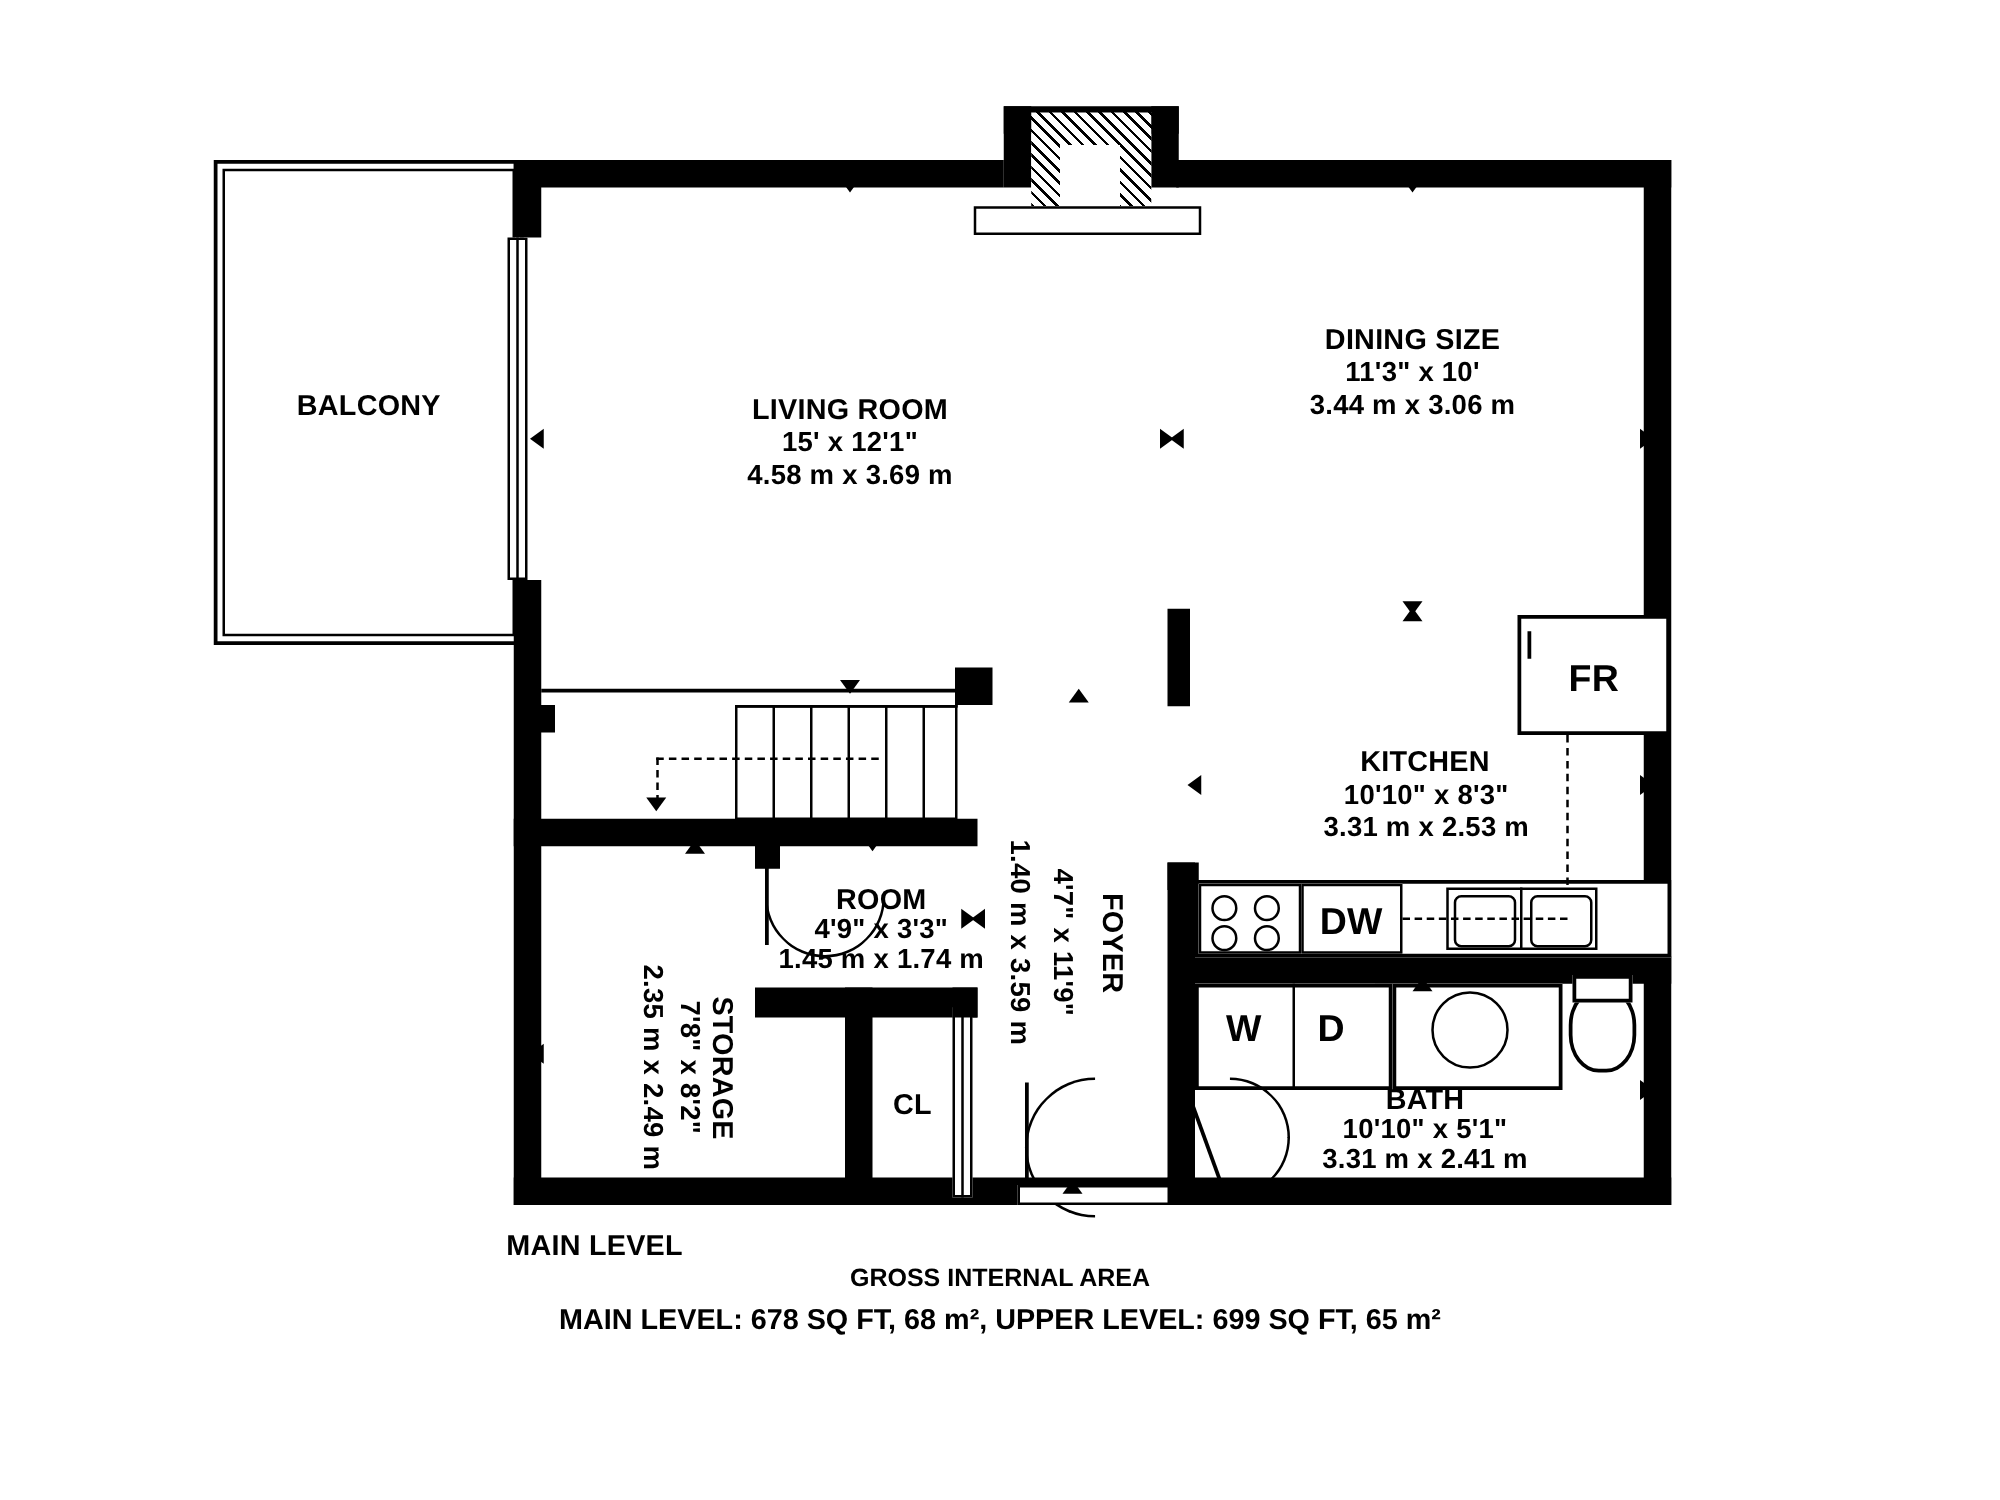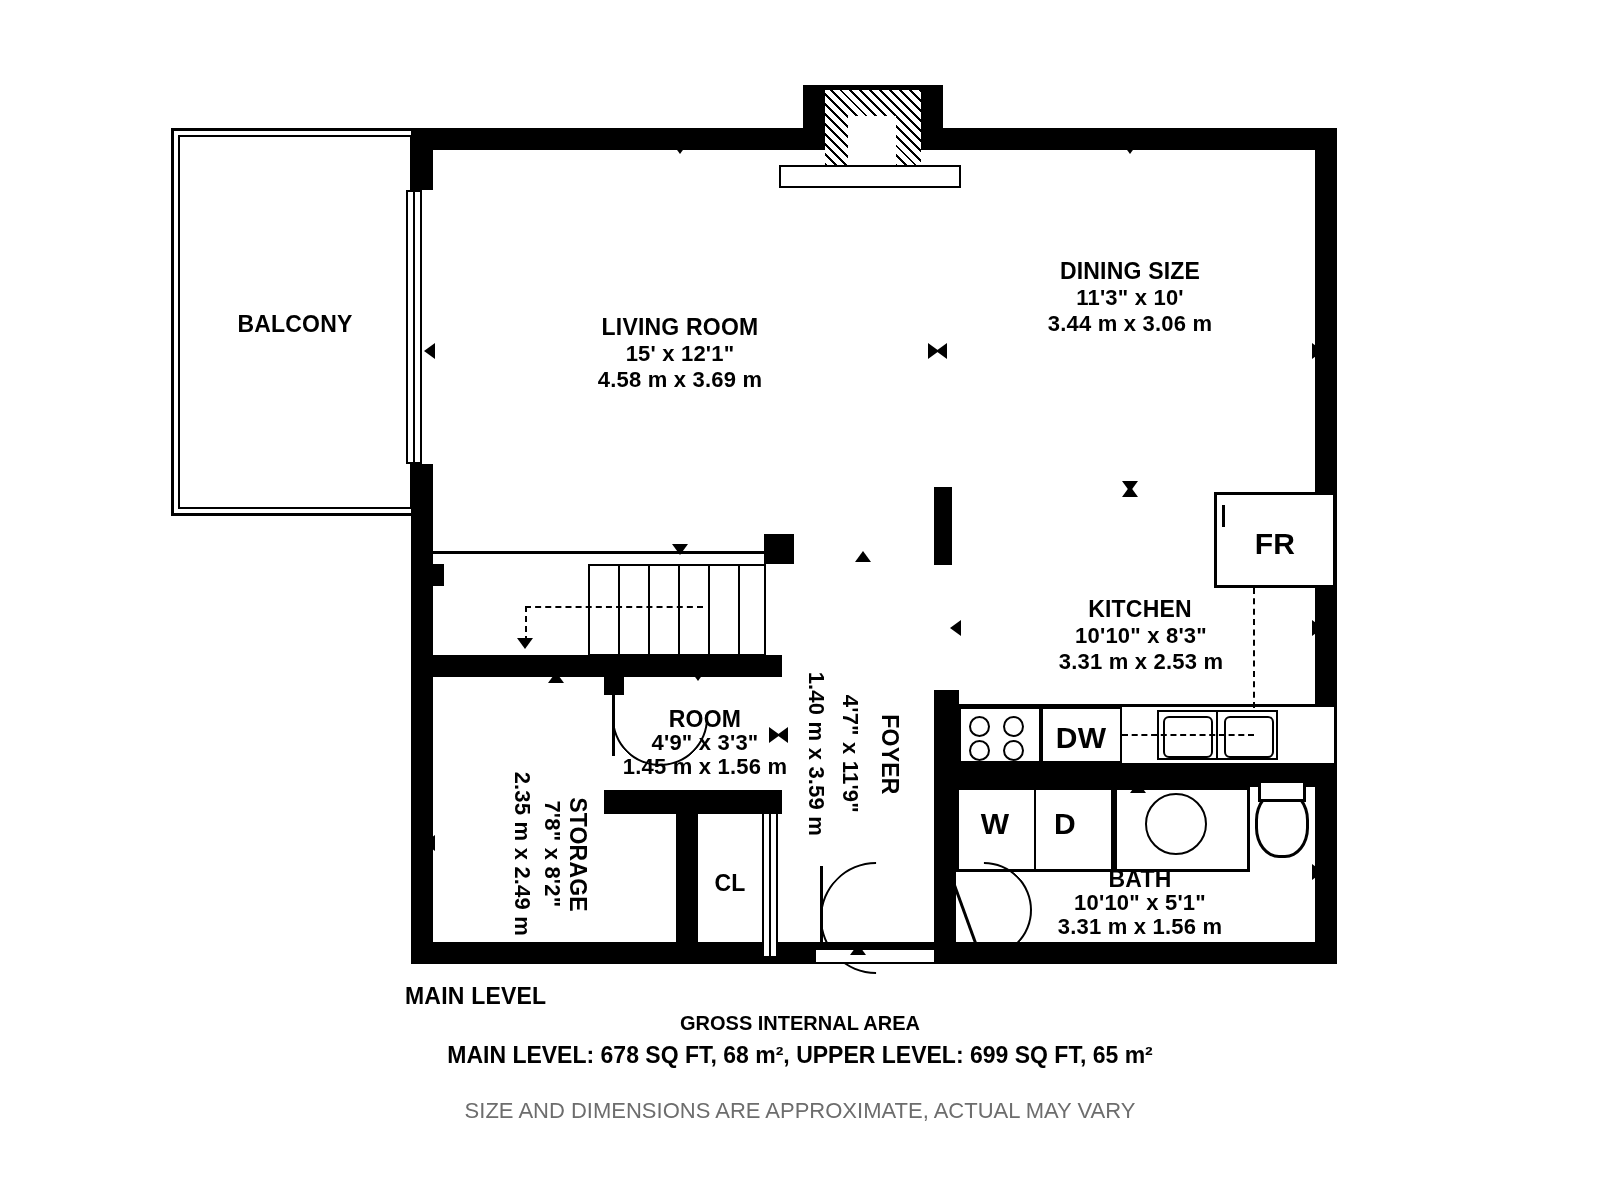--- a/index.html
+++ b/index.html
@@ -277,39 +277,38 @@
   <div class="label rm-name" style="left:1030px; top:257px; width:200px;">DINING SIZE</div>
   <div class="label rm-dims" style="left:1030px; top:284px; width:200px;">11'3" x 10'</div>
   <div class="label rm-dims" style="left:1022px; top:310px; width:216px;">3.44 m x 3.06 m</div>
 
   <div class="label rm-name" style="left:1040px; top:595px; width:200px;">KITCHEN</div>
   <div class="label rm-dims" style="left:1035px; top:622px; width:212px;">10'10" x 8'3"</div>
   <div class="label rm-dims" style="left:1029px; top:648px; width:224px;">3.31 m x 2.53 m</div>
 
   <div class="label rm-name" style="left:610px; top:705px; width:190px;">ROOM</div>
   <div class="label rm-dims" style="left:610px; top:729px; width:190px;">4'9" x 3'3"</div>
-  <div class="label rm-dims" style="left:602px; top:753px; width:206px;">1.45 m x 1.56 m</div>
+  <div class="label rm-dims" style="left:602px; top:753px; width:206px;">1.45 m x 1.74 m</div>
 
   <div class="label rm-name rot-cw" style="left:790px; top:700px; width:200px; transform: rotate(90deg) translate(0,0); left:790px; top:740px;">FOYER</div>
   <div class="label rm-dims rot-cw" style="left:750px; top:740px; width:200px; transform: rotate(90deg);">4'7" x 11'9"</div>
   <div class="label rm-dims rot-cw" style="left:716px; top:740px; width:200px; transform: rotate(90deg);">1.40 m x 3.59 m</div>
 
   <div class="label rm-name rot-cw" style="left:478px; top:840px; width:200px; transform: rotate(90deg);">STORAGE</div>
   <div class="label rm-dims rot-cw" style="left:452px; top:840px; width:200px; transform: rotate(90deg);">7'8" x 8'2"</div>
   <div class="label rm-dims rot-cw" style="left:412px; top:840px; width:220px; transform: rotate(90deg);">2.35 m x 2.49 m</div>
 
   <div class="label rm-name" style="left:1040px; top:865px; width:200px;">BATH</div>
   <div class="label rm-dims" style="left:1034px; top:889px; width:212px;">10'10" x 5'1"</div>
-  <div class="label rm-dims" style="left:1028px; top:913px; width:224px;">3.31 m x 1.56 m</div>
+  <div class="label rm-dims" style="left:1028px; top:913px; width:224px;">3.31 m x 2.41 m</div>
 
   <div class="label big" style="left:1215px; top:525px; width:120px;">FR</div>
   <div class="label big" style="left:1021px; top:719px; width:120px;">DW</div>
   <div class="label big" style="left:935px; top:805px; width:120px;">W</div>
   <div class="label big" style="left:1015px; top:805px; width:100px;">D</div>
   <div class="label rm-name" style="left:690px; top:869px; width:80px;">CL</div>
 
   <div class="label rm-name" style="left:405px; top:982px; width:200px; text-align:left;">MAIN LEVEL</div>
 
   <div class="footer" style="top:1012px; font-size:20px;">GROSS INTERNAL AREA</div>
   <div class="footer" style="top:1042px; font-size:23px;">MAIN LEVEL: 678 SQ FT, 68 m², UPPER LEVEL: 699 SQ FT, 65 m²</div>
-  <div class="footer footer-note" style="top:1098px; font-size:22px;">SIZE AND DIMENSIONS ARE APPROXIMATE, ACTUAL MAY VARY</div>
 
 </div>
 
 </body></html>

